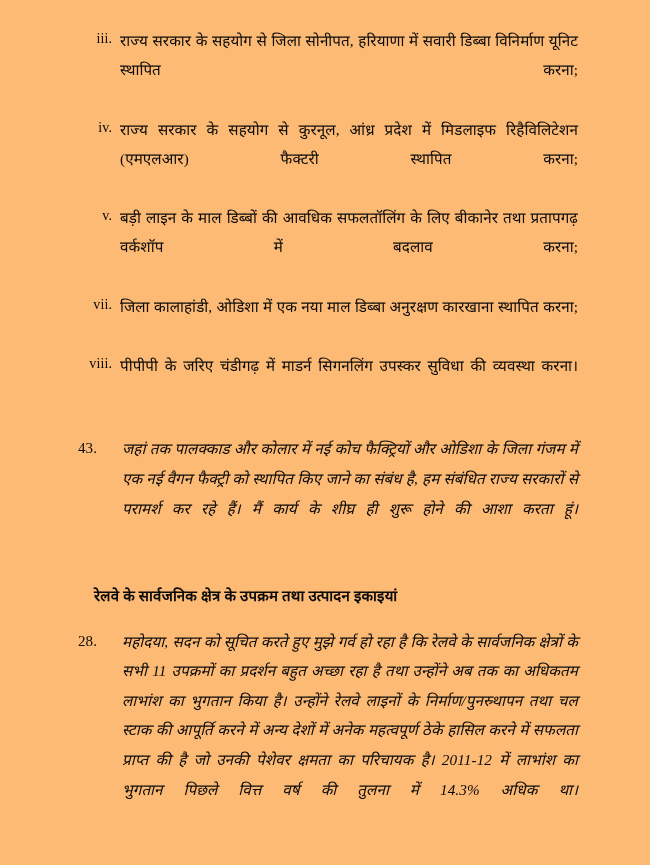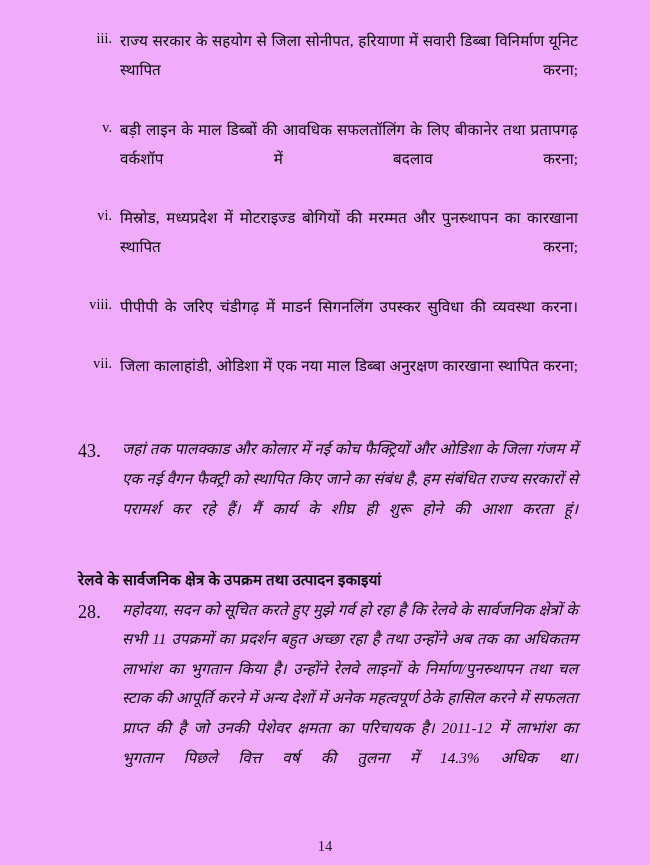--- a/index.html
+++ b/index.html
@@ -15,21 +15,21 @@
     font-family: "Liberation Serif", "DejaVu Serif", serif;
     color: #0a0a0a;
     overflow: hidden;
   }
 
   .page {
     position: absolute;
     left: 0; top: 0;
     width: 650px;
     height: 865px;
-    background: #f0abfc;
+    background: #fdba74;
   }
 
   .content {
     position: absolute;
     left: 78px;
     top: 26px;
     width: 500px;
   }
 
   
@@ -77,40 +77,40 @@
     text-align: justify;
     text-justify: inter-word;
     letter-spacing: 0.1px;
   }
   .para-num {
     position: absolute;
     left: 0;
     top: 0;
     width: 26px;
     text-align: left;
-    font-size: 18px;
+    font-size: 15px;
     line-height: 1.95;
   }
   .para-body {
     display: block;
     font-style: italic;
   }
   .para-body::after {
     content: "";
     display: inline-block;
     width: 100%;
   }
 
   
   .heading {
     font-size: 15px;
     font-weight: bold;
     line-height: 1.9;
     letter-spacing: 0.2px;
-    margin: 0;
+    margin: 16px;
   }
 
   .gap-sm { height: 13px; }
   .gap-lg { height: 24px; }
 
   
   .page-number {
     position: absolute;
     left: 0;
     right: 0;
@@ -126,34 +126,34 @@
 <div class="page">
 
   <div class="content">
 
     <ul class="roman-list">
       <li class="roman-item">
         <span class="roman-marker">iii.</span>
         <span class="roman-text">राज्य सरकार के सहयोग से जिला सोनीपत, हरियाणा में सवारी डिब्बा विनिर्माण यूनिट स्थापित करना;</span>
       </li>
       <li class="roman-item">
+        <span class="roman-marker">iv.</span>
+        <span class="roman-text">राज्य सरकार के सहयोग से कुरनूल, आंध्र प्रदेश में मिडलाइफ रिहैविलिटेशन (एमएलआर) फैक्टरी स्थापित करना;</span>
+      </li>
+      <li class="roman-item">
         <span class="roman-marker">v.</span>
         <span class="roman-text">बड़ी लाइन के माल डिब्बों की आवधिक सफलतॉलिंग के लिए बीकानेर तथा प्रतापगढ़ वर्कशॉप में बदलाव करना;</span>
       </li>
       <li class="roman-item">
-        <span class="roman-marker">vi.</span>
-        <span class="roman-text">मिस्रोड, मध्यप्रदेश में मोटराइज्ड बोगियों की मरम्मत और पुनस्र्थापन का कारखाना स्थापित करना;</span>
+        <span class="roman-marker">vii.</span>
+        <span class="roman-text">जिला कालाहांडी, ओडिशा में एक नया माल डिब्बा अनुरक्षण कारखाना स्थापित करना;</span>
       </li>
       <li class="roman-item">
         <span class="roman-marker">viii.</span>
         <span class="roman-text">पीपीपी के जरिए चंडीगढ़ में माडर्न सिगनलिंग उपस्कर सुविधा की व्यवस्था करना।</span>
-      </li>
-      <li class="roman-item">
-        <span class="roman-marker">vii.</span>
-        <span class="roman-text">जिला कालाहांडी, ओडिशा में एक नया माल डिब्बा अनुरक्षण कारखाना स्थापित करना;</span>
       </li>
     </ul>
 
     <div class="gap-lg"></div>
 
     <div class="para">
       <span class="para-num">43.</span>
       <span class="para-body">जहां तक पालक्काड और कोलार में नई कोच फैक्ट्रियों और ओडिशा के जिला गंजम में एक नई वैगन फैक्ट्री को स्थापित किए जाने का संबंध है, हम संबंधित राज्य सरकारों से परामर्श कर रहे हैं। मैं कार्य के शीघ्र ही शुरू होने की आशा करता हूं।</span>
     </div>
 
@@ -161,15 +161,14 @@
 
     <p class="heading">रेलवे के सार्वजनिक क्षेत्र के उपक्रम तथा उत्पादन इकाइयां</p>
 
     <div class="para">
       <span class="para-num">28.</span>
       <span class="para-body">महोदया, सदन को सूचित करते हुए मुझे गर्व हो रहा है कि रेलवे के सार्वजनिक क्षेत्रों के सभी 11 उपक्रमों का प्रदर्शन बहुत अच्छा रहा है तथा उन्होंने अब तक का अधिकतम लाभांश का भुगतान किया है। उन्होंने रेलवे लाइनों के निर्माण/पुनस्र्थापन तथा चल स्टाक की आपूर्ति करने में अन्य देशों में अनेक महत्वपूर्ण ठेके हासिल करने में सफलता प्राप्त की है जो उनकी पेशेवर क्षमता का परिचायक है। 2011-12 में लाभांश का भुगतान पिछले वित्त वर्ष की तुलना में 14.3% अधिक था।</span>
     </div>
 
   </div>
 
-  <div class="page-number">14</div>
 
 </div>
 
 </body></html>

